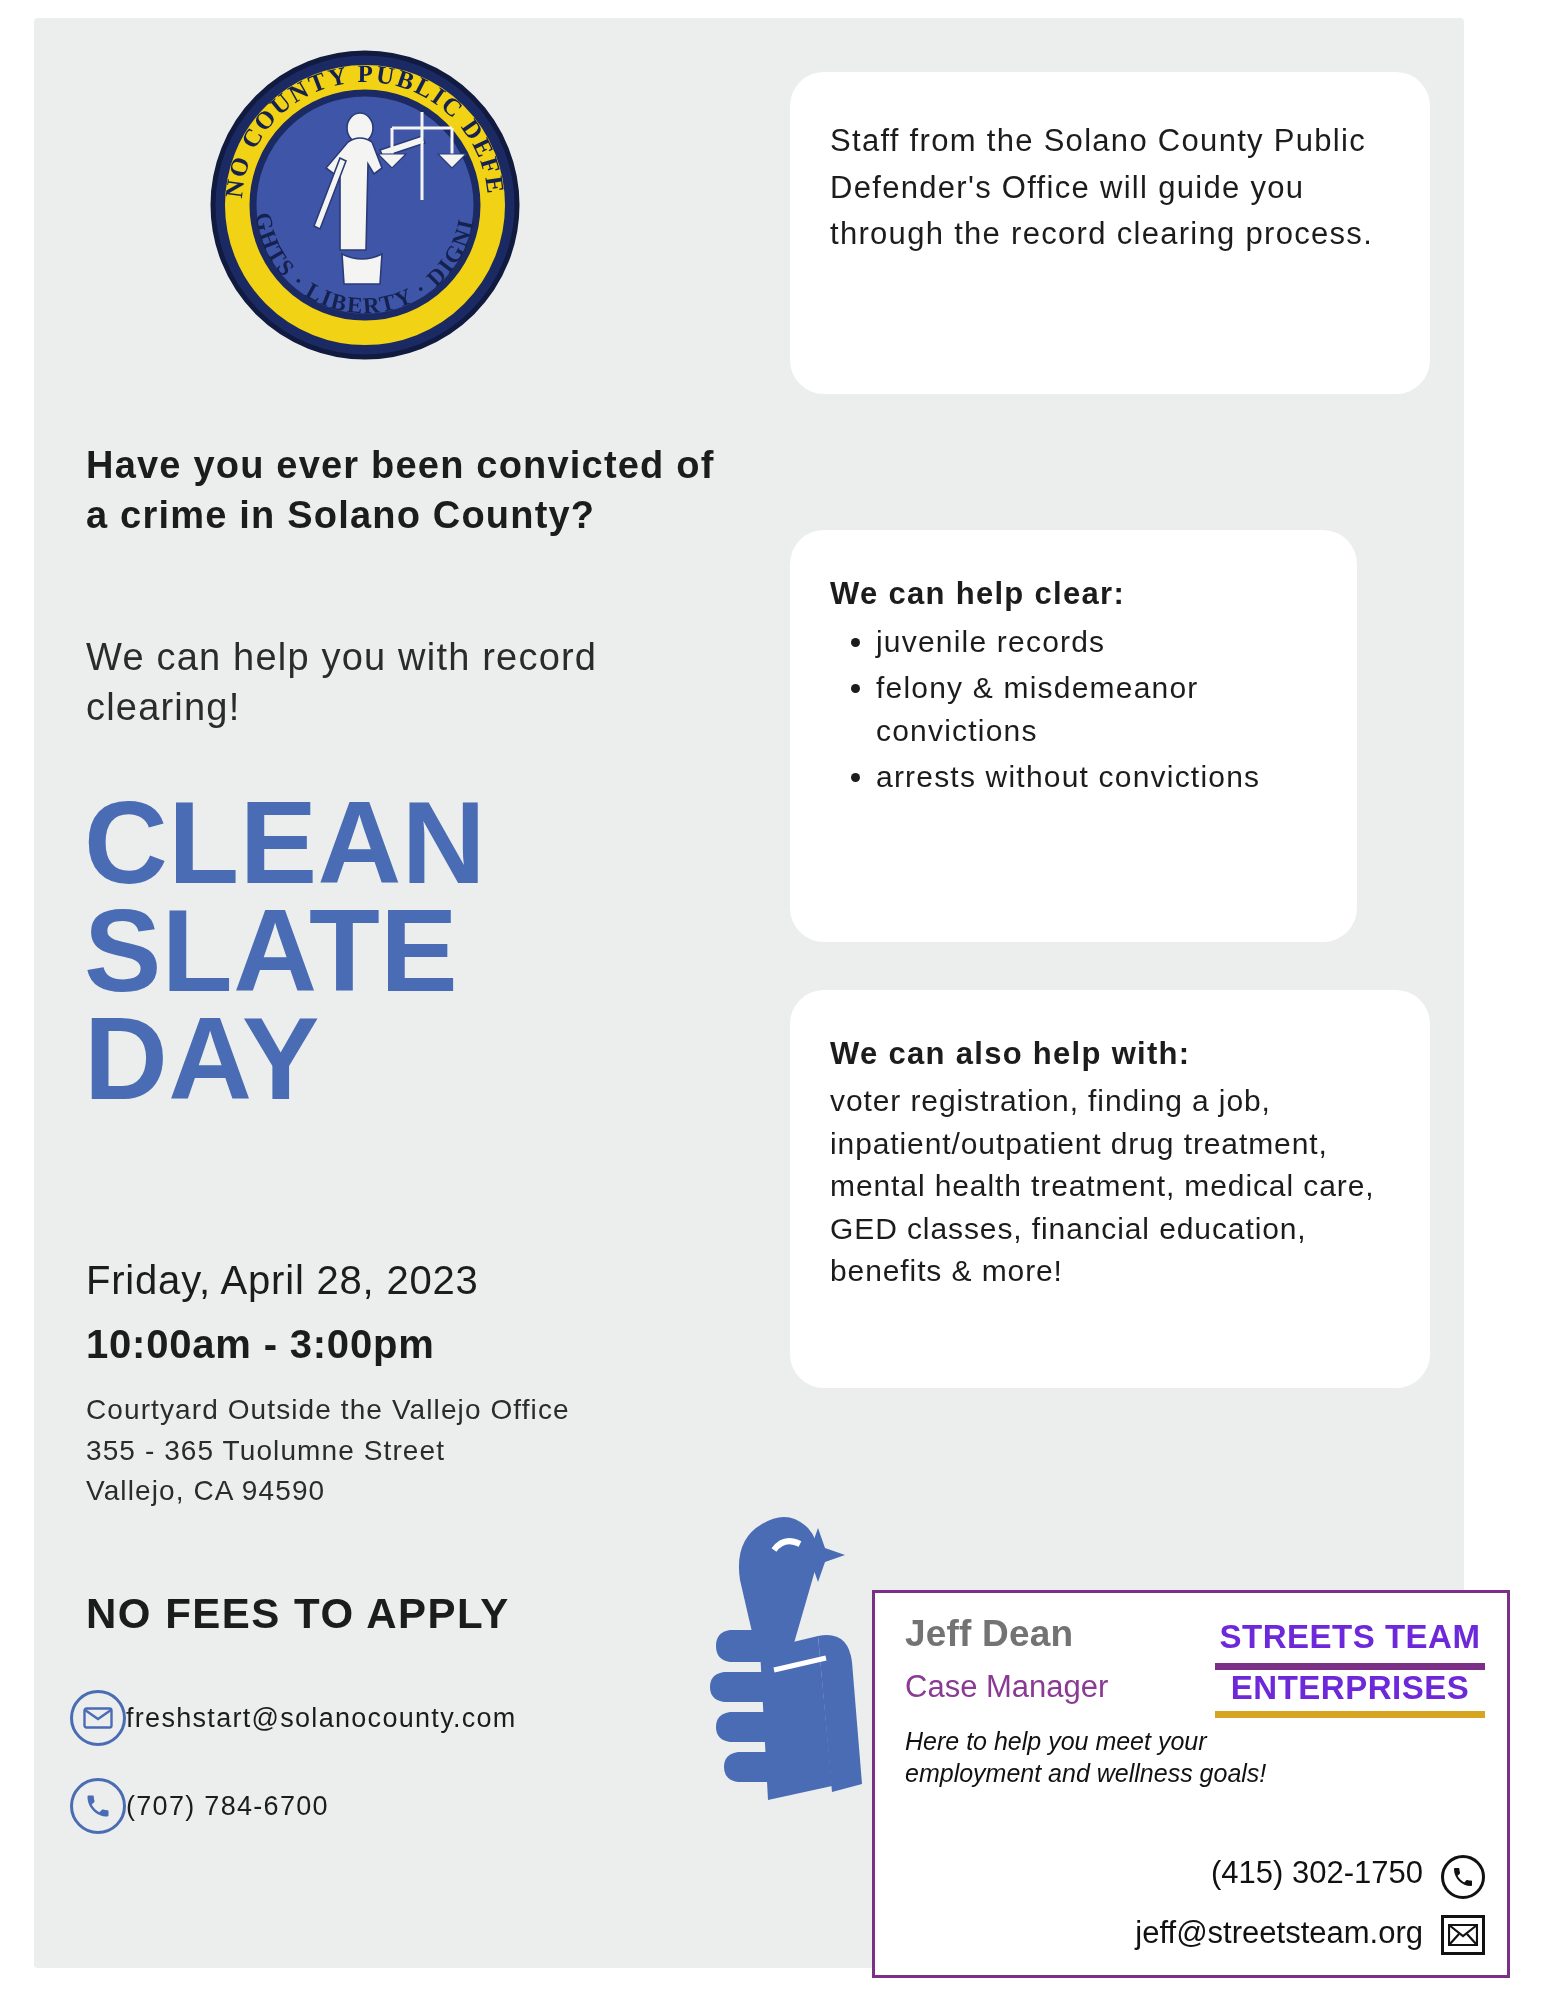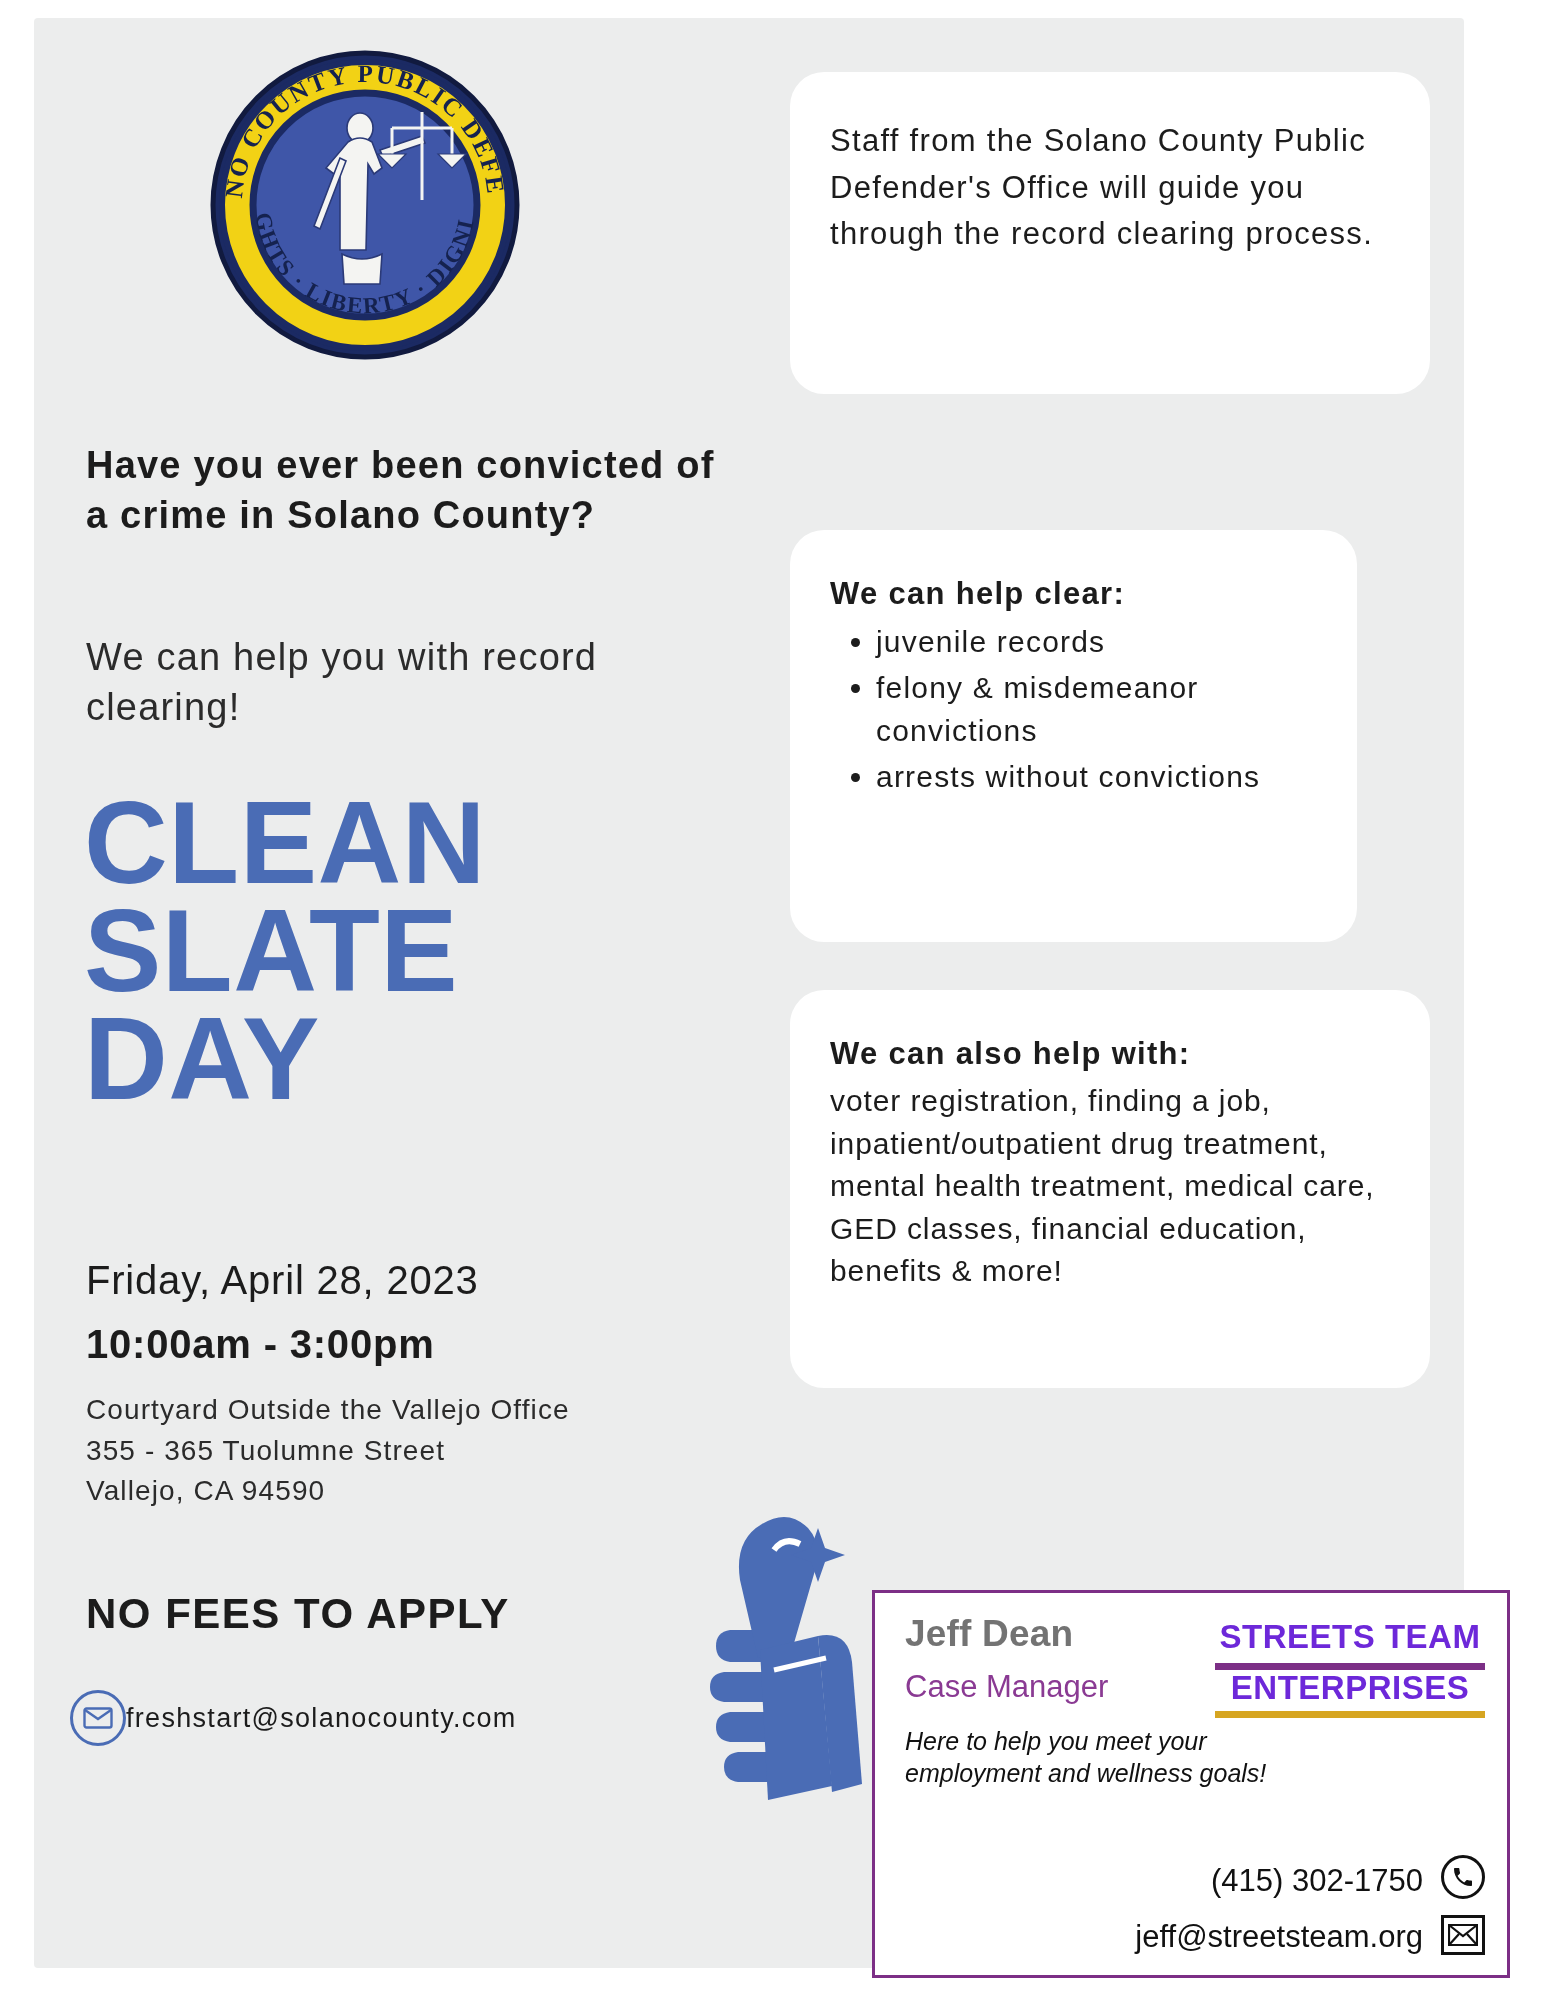--- a/index.html
+++ b/index.html
@@ -229,21 +229,21 @@
   .biz-logo .bar-purple {
     height: 7px; background: #7c2f86; margin-top: 7px;
   }
   .biz-logo .bar-gold {
     height: 7px; background: #d6a521; margin-top: 4px;
   }
   .biz-contact {
     position: absolute;
     right: 22px;
     display: flex;
-    align-items: flex-end;
+    align-items: flex-start;
     justify-content: flex-end;
   }
   #biz-phone { top: 262px; }
   #biz-email { top: 322px; }
   .biz-contact .txt {
     font-size: 31px;
     color: #111;
     margin-right: 18px;
   }
   .biz-circ {
@@ -329,20 +329,28 @@
   <div class="contact-row contact-email">
     <div class="circ-icon">
       <svg width="30" height="22" viewBox="0 0 30 22" fill="none" stroke="currentColor" stroke-width="2.4">
         <rect x="1.5" y="1.5" width="27" height="19" rx="2"></rect>
         <path d="M2 3 L15 12 L28 3"></path>
       </svg>
     </div>
     <div class="contact-text">freshstart@solanocounty.com</div>
   </div>
 
+  <div class="contact-row contact-phone">
+    <div class="circ-icon">
+      <svg width="28" height="28" viewBox="0 0 24 24" fill="currentColor">
+        <path d="M6.6 10.8c1.4 2.8 3.8 5.2 6.6 6.6l2.2-2.2c.3-.3.7-.4 1-.2 1.2.4 2.4.6 3.6.6.6 0 1 .4 1 1V20c0 .6-.4 1-1 1C10.6 21 3 13.4 3 4c0-.6.4-1 1-1h3.4c.6 0 1 .4 1 1 0 1.3.2 2.5.6 3.6.1.4 0 .8-.2 1.1l-2.2 2.1z"></path>
+      </svg>
+    </div>
+    <div class="contact-text">(707) 784-6700</div>
+  </div>
 
   <div class="card" id="card-intro">
     <div class="card-inner">
       <div class="intro-text">Staff from the Solano County Public Defender's Office will guide you through the record clearing process.</div>
     </div>
   </div>
 
   <div class="card" id="card-clear">
     <div class="card-inner">
       <div class="card-head">We can help clear:</div>

